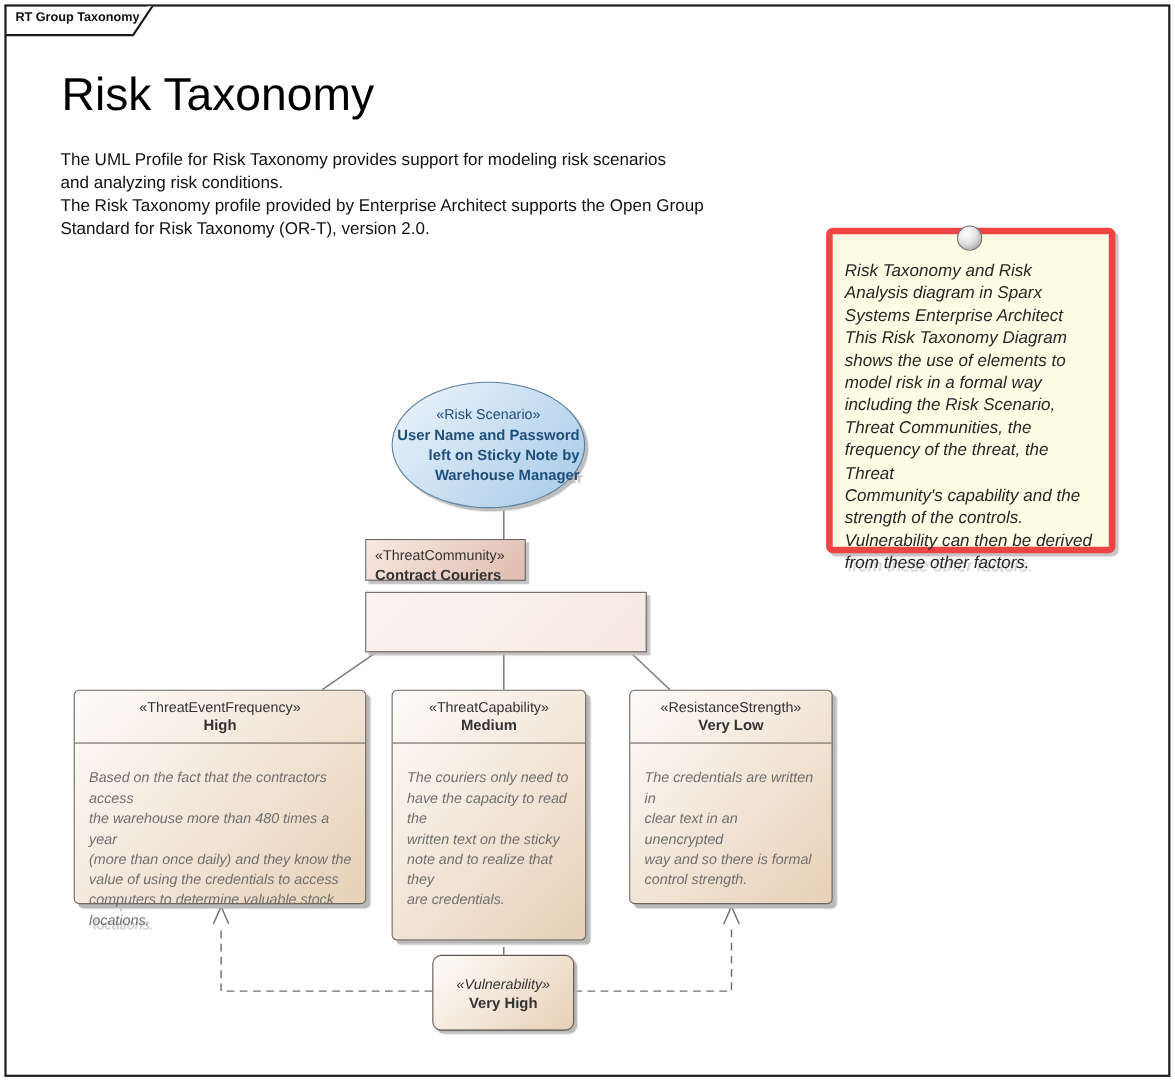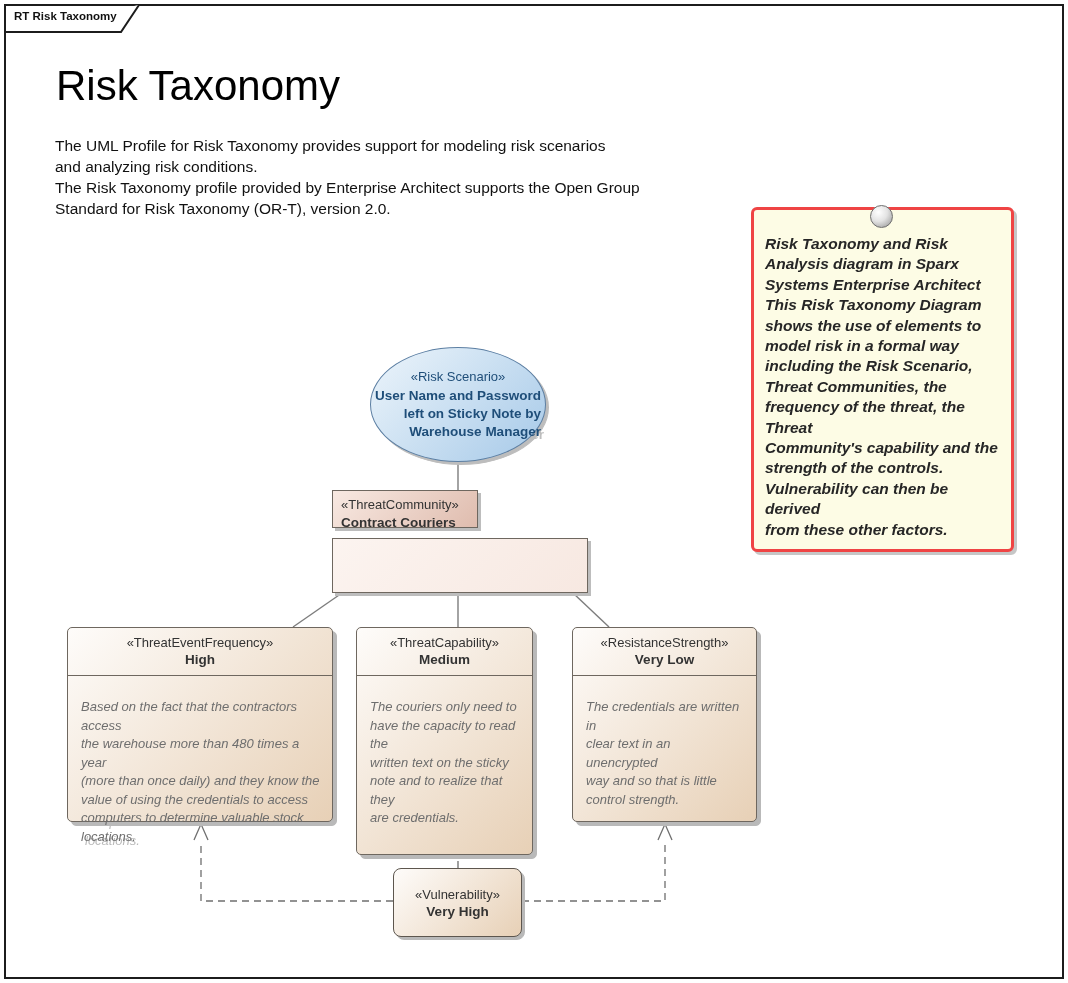--- a/index.html
+++ b/index.html
@@ -9,34 +9,33 @@
   }
   .page-border{position:absolute;left:4px;top:4px;width:1056px;height:971px;border:2px solid #1c1c1c;pointer-events:none;}
   .overlay{position:absolute;left:0;top:0;width:1068px;height:983px;z-index:1;pointer-events:none;}
   .tab-label{position:absolute;left:14px;top:10px;font-size:11.5px;font-weight:bold;color:#111;z-index:2;}
   .title{position:absolute;left:56px;top:62px;font-size:42px;font-weight:400;margin:0;letter-spacing:0;color:#000;}
   .para{position:absolute;left:55px;width:660px;font-size:15.5px;line-height:21px;white-space:pre-line;color:#111;}
   .para.intro{top:135px;}
   .para.avail{top:263px;}
 
   .note{
-    position:absolute;left:751px;top:207px;width:263px;height:345px;box-sizing:border-box;
-    background:var(--note-bg);border:3px solid #ef4444;border-radius:6px;z-index:2;
+    position:absolute;left:751px;top:207px;width:263px;height:296px;box-sizing:border-box;
+    background:var(--note-bg);border:6px solid #ef4444;border-radius:6px;z-index:2;
     filter:drop-shadow(3px 3px 0 #c6c6c6);
-    font-weight:bold;
   }
   .note-text{padding:24px 10px 8px 11px;font-size:15.5px;font-style:italic;line-height:20.4px;color:#262626;white-space:pre-line;}
   .pin{
     position:absolute;left:870px;top:205px;width:23px;height:23px;border-radius:50%;z-index:3;
     background:radial-gradient(circle at 35% 30%, #ffffff 0%, #e3e3e3 45%, #8f8f8f 100%);
     border:1px solid #6e6e6e;box-sizing:border-box;
   }
 
   .ellipse{
-    position:absolute;left:370px;top:347px;width:176px;height:115px;border-radius:50%;box-sizing:border-box;
+    position:absolute;left:356px;top:347px;width:176px;height:115px;border-radius:50%;box-sizing:border-box;
     background:linear-gradient(135deg, var(--ellipse-grad-start) 0%, var(--ellipse-grad-end) 100%);
     border:1.5px solid var(--ellipse-border);z-index:2;
     display:flex;flex-direction:column;align-items:center;justify-content:center;text-align:center;
     color:var(--ellipse-text);filter:drop-shadow(3px 3px 0 #bdbdbd);
   }
   .ellipse .stype{font-size:13px;margin-bottom:3px;}
   .ellipse .ename{font-size:13.5px;font-weight:bold;line-height:18px;white-space:pre-line;text-align:right;}
 
   .tc-header{
     position:absolute;left:332px;top:490px;width:146px;height:38px;box-sizing:border-box;
@@ -67,21 +66,21 @@
   #box-medium{left:356px;top:627px;width:177px;height:228px;}
   #box-verylow{left:572px;top:627px;width:185px;height:195px;}
 
   .vuln{
     position:absolute;left:393px;top:868px;width:129px;height:69px;box-sizing:border-box;
     border:1.5px solid #5d564e;border-radius:8px;z-index:2;text-align:center;
     background:linear-gradient(135deg, var(--box-grad-start) 0%, var(--box-grad-end) 100%);
     display:flex;flex-direction:column;align-items:center;justify-content:center;color:#333;
     filter:drop-shadow(3px 3px 0 #b9b9b9);
   }
-  .vuln .stype{font-size:13px;}
+  .vuln .stype{font-size:13px;font-style:italic;}
   .vuln .nm{font-size:13.5px;font-weight:bold;margin-top:2px;}
 </style>
 </head>
 <body>
 
 <div class="page">
 
   <div class="page-border"></div>
 
   <svg class="overlay" width="1068" height="983" viewBox="0 0 1068 983">
@@ -95,21 +94,21 @@
 
     <polyline points="393,901 201,901 201,842" fill="none" stroke="#6f6f6f" stroke-width="1.3" stroke-dasharray="7 5"></polyline>
     <line x1="458" y1="868" x2="458" y2="840" stroke="#6f6f6f" stroke-width="1.3" stroke-dasharray="7 5"></line>
     <polyline points="522,901 665,901 665,842" fill="none" stroke="#6f6f6f" stroke-width="1.3" stroke-dasharray="7 5"></polyline>
 
     <path d="M194,840 L201,824 L208,840" fill="none" stroke="#6f6f6f" stroke-width="1.3"></path>
     <path d="M451,838 L458,822 L465,838" fill="none" stroke="#6f6f6f" stroke-width="1.3"></path>
     <path d="M658,840 L665,824 L672,840" fill="none" stroke="#6f6f6f" stroke-width="1.3"></path>
   </svg>
 
-  <div class="tab-label">RT Risk Taxonomy</div>
+  <div class="tab-label">RT Group Taxonomy</div>
 
   <h1 class="title">Risk Taxonomy</h1>
 
   <div class="para intro">The UML Profile for Risk Taxonomy provides support for modeling risk scenarios
 and analyzing risk conditions.
 The Risk Taxonomy profile provided by Enterprise Architect supports the Open Group
 Standard for Risk Taxonomy (OR-T), version 2.0.</div>
 
   <div class="note">
     <div class="note-text">Risk Taxonomy and Risk
@@ -166,21 +165,21 @@
 are credentials.</div>
   </div>
 
   <div class="ebox" id="box-verylow">
     <div class="head">
       <div class="stype">«ResistanceStrength»</div>
       <div class="nm">Very Low</div>
     </div>
     <div class="desc">The credentials are written in
 clear text in an unencrypted
-way and so that is little
+way and so there is formal
 control strength.</div>
   </div>
 
   <div class="vuln">
     <div class="stype">«Vulnerability»</div>
     <div class="nm">Very High</div>
   </div>
 
 </div>
 

